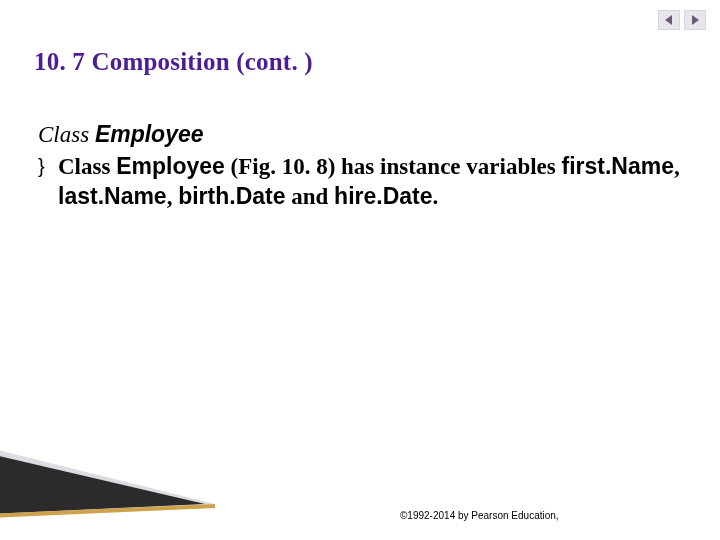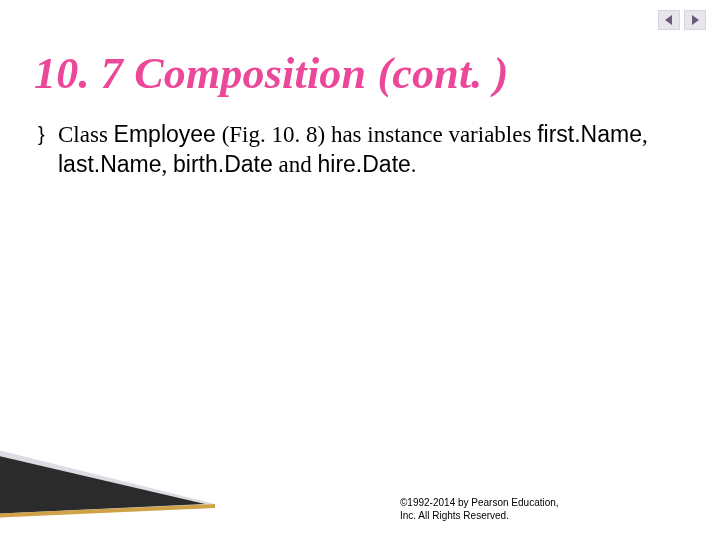--- a/index.html
+++ b/index.html
@@ -34,25 +34,24 @@
     display: flex;
     align-items: center;
     justify-content: center;
     box-sizing: border-box;
   }
   .nav-btn svg { display: block; }
   .title {
     position: absolute;
     top: 48px;
     left: 34px;
-    font-size: 44px;
+    font-size: 25px;
     font-weight: bold;
-    color: #ec4899;
+    color: #4c1d95;
     letter-spacing: 0.2px;
-    font-style: italic;
   }
   .content {
     position: absolute;
     top: 120px;
     left: 38px;
     right: 40px;
     font-size: 23px;
     line-height: 1.25;
   }
   .subhead {
@@ -71,20 +70,21 @@
   .bullet-mark {
     width: 20px;
     flex: 0 0 20px;
     font-family: Arial, sans-serif;
     font-size: 20px;
     line-height: 28px;
     color: #000;
   }
   .bullet-text {
     flex: 1;
+    font-weight: bold;
   }
   .code {
     font-family: Verdana, Geneva, sans-serif;
   }
   .footer {
     position: absolute;
     bottom: 18px;
     right: 60px;
     width: 260px;
     font-family: Verdana, Geneva, sans-serif;
@@ -116,32 +116,34 @@
     <div class="nav-btn">
       <svg width="12" height="12" viewBox="0 0 12 12">
         <polygon points="3,1 3,11 10,6" fill="#6a5a7a"></polygon>
       </svg>
     </div>
   </div>
 
   <div class="title">10. 7 Composition (cont. )</div>
 
   <div class="content">
+    <div class="subhead">
+      <span>Class </span><span class="empword">Employee</span>
+    </div>
     <div class="bullet-row">
       <div class="bullet-mark">}</div>
       <div class="bullet-text">
         <span>Class </span><span class="code">Employee</span><span> (Fig. 10. 8) has instance variables </span><span class="code">first.Name</span><span>, </span><span class="code">last.Name</span><span>, </span><span class="code">birth.Date</span><span> and </span><span class="code">hire.Date</span><span>.</span>
       </div>
     </div>
   </div>
 
   <svg class="wedge" viewBox="0 0 225 70" preserveAspectRatio="none">
     <polygon points="0,0 225,56 0,70" fill="#dedbe2"></polygon>
     <polygon points="0,6 215,56 0,66" fill="#2b2b2b"></polygon>
     <polygon points="0,66 225,56 225,60 0,70" fill="#cfa24a"></polygon>
   </svg>
 
   <div class="footer">
     <div>©1992-2014 by Pearson Education,</div>
-    <div>Inc. All Rights Reserved.</div>
   </div>
 
 </div>
 
 </body></html>

